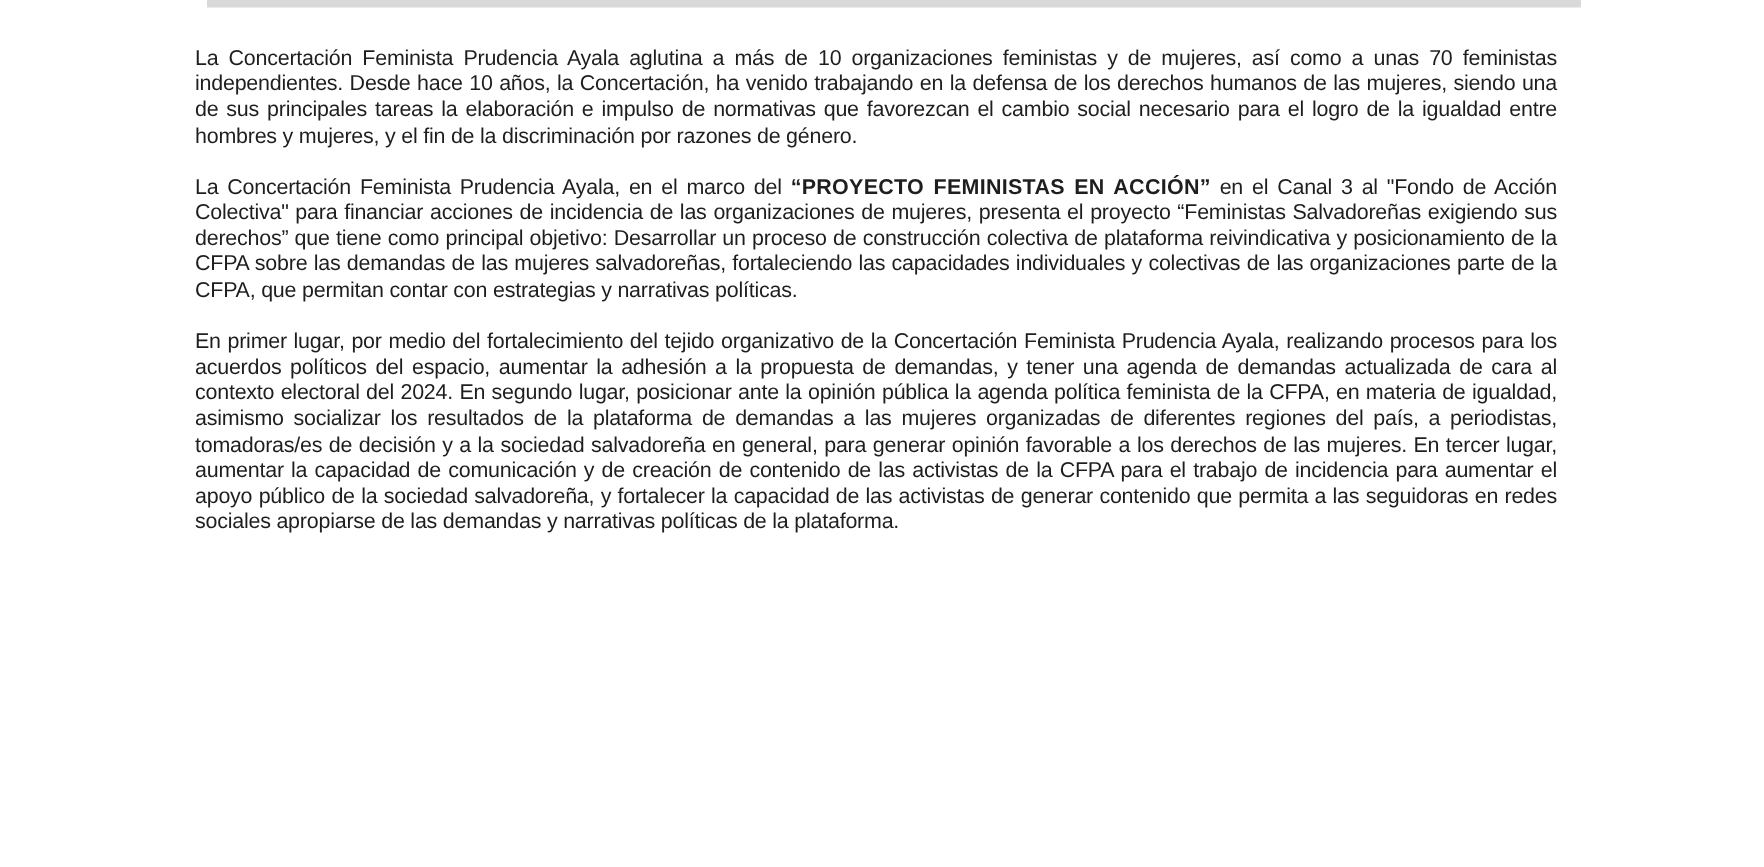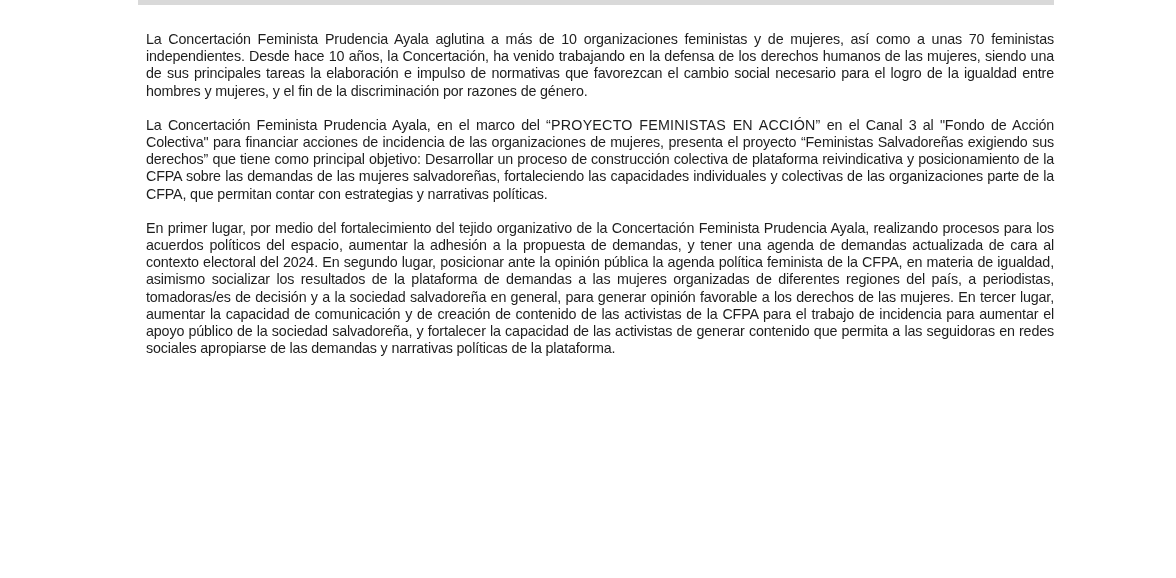--- a/index.html
+++ b/index.html
@@ -18,40 +18,40 @@
     .top-bar {
       position: absolute;
       left: 138px;
       top: 0;
       width: 916px;
       height: 5px;
       background: #d9d9d9;
     }
     .doc {
       position: absolute;
-      left: 146px;
+      left: 130px;
       top: 31px;
       width: 908px;
     }
     .para {
       margin: 0;
       font-size: 14.3px;
       line-height: 17.2px;
       text-align: justify;
       text-align-last: left;
       letter-spacing: -0.15px;
     }
     .para + .para {
       margin-top: 17px;
     }
     .p1 { }
     .p2 { }
     .p3 { }
     .strong {
-      font-weight: normal;
+      font-weight: bold;
       letter-spacing: 0.2px;
     }
   </style>
 </head>
 <body>
 
 <div class="top-bar"></div>
 
 <div class="doc">
   <p class="para p1">La Concertación Feminista Prudencia Ayala aglutina a más de 10 organizaciones feministas y de mujeres, así como a unas 70 feministas independientes. Desde hace 10 años, la Concertación, ha venido trabajando en la defensa de los derechos humanos de las mujeres, siendo una de sus principales tareas la elaboración e impulso de normativas que favorezcan el cambio social necesario para el logro de la igualdad entre hombres y mujeres, y el fin de la discriminación por razones de género.</p>

